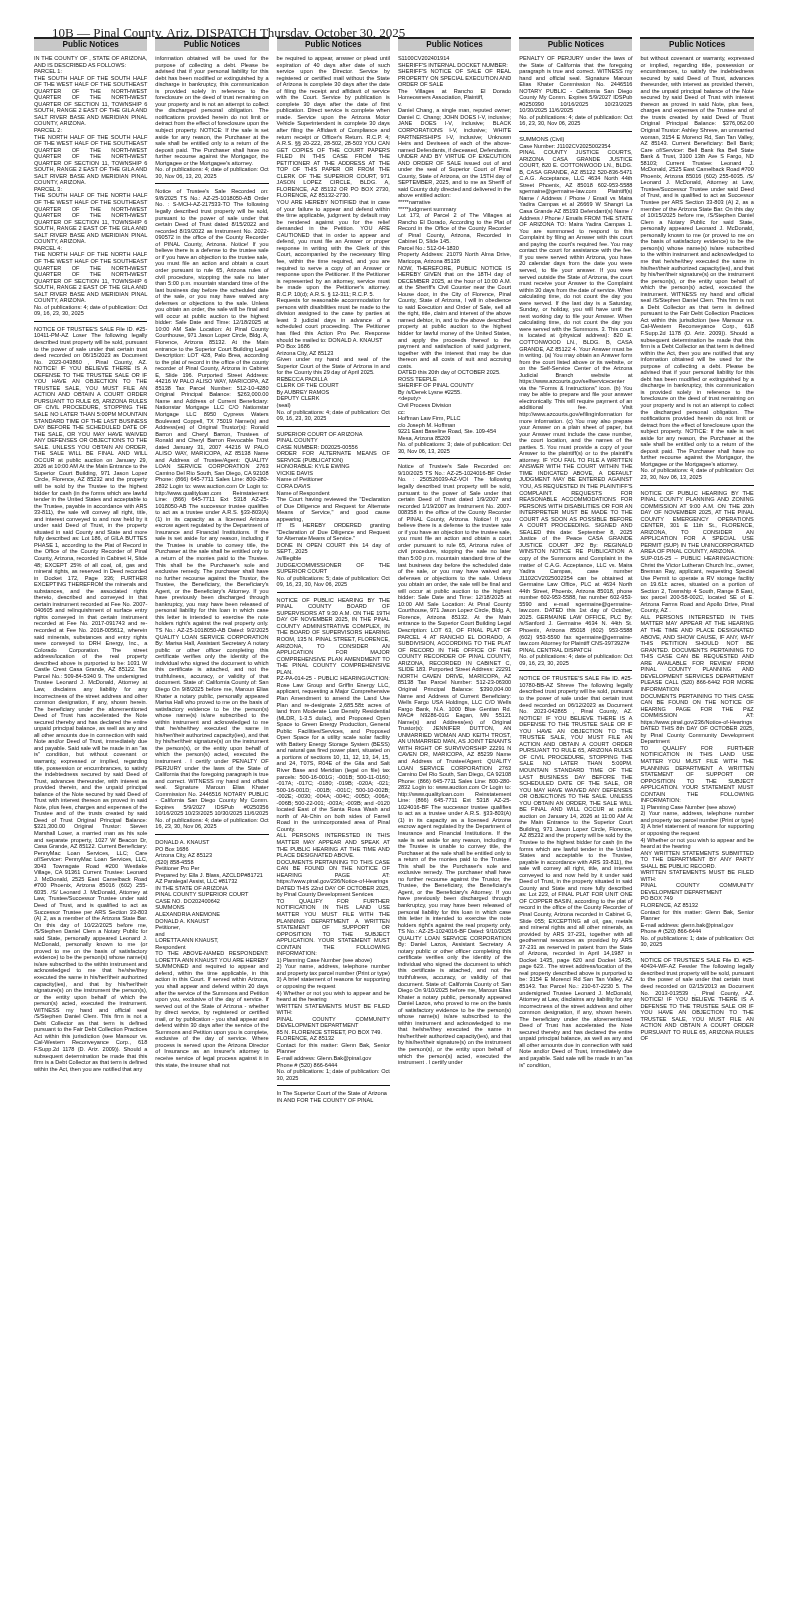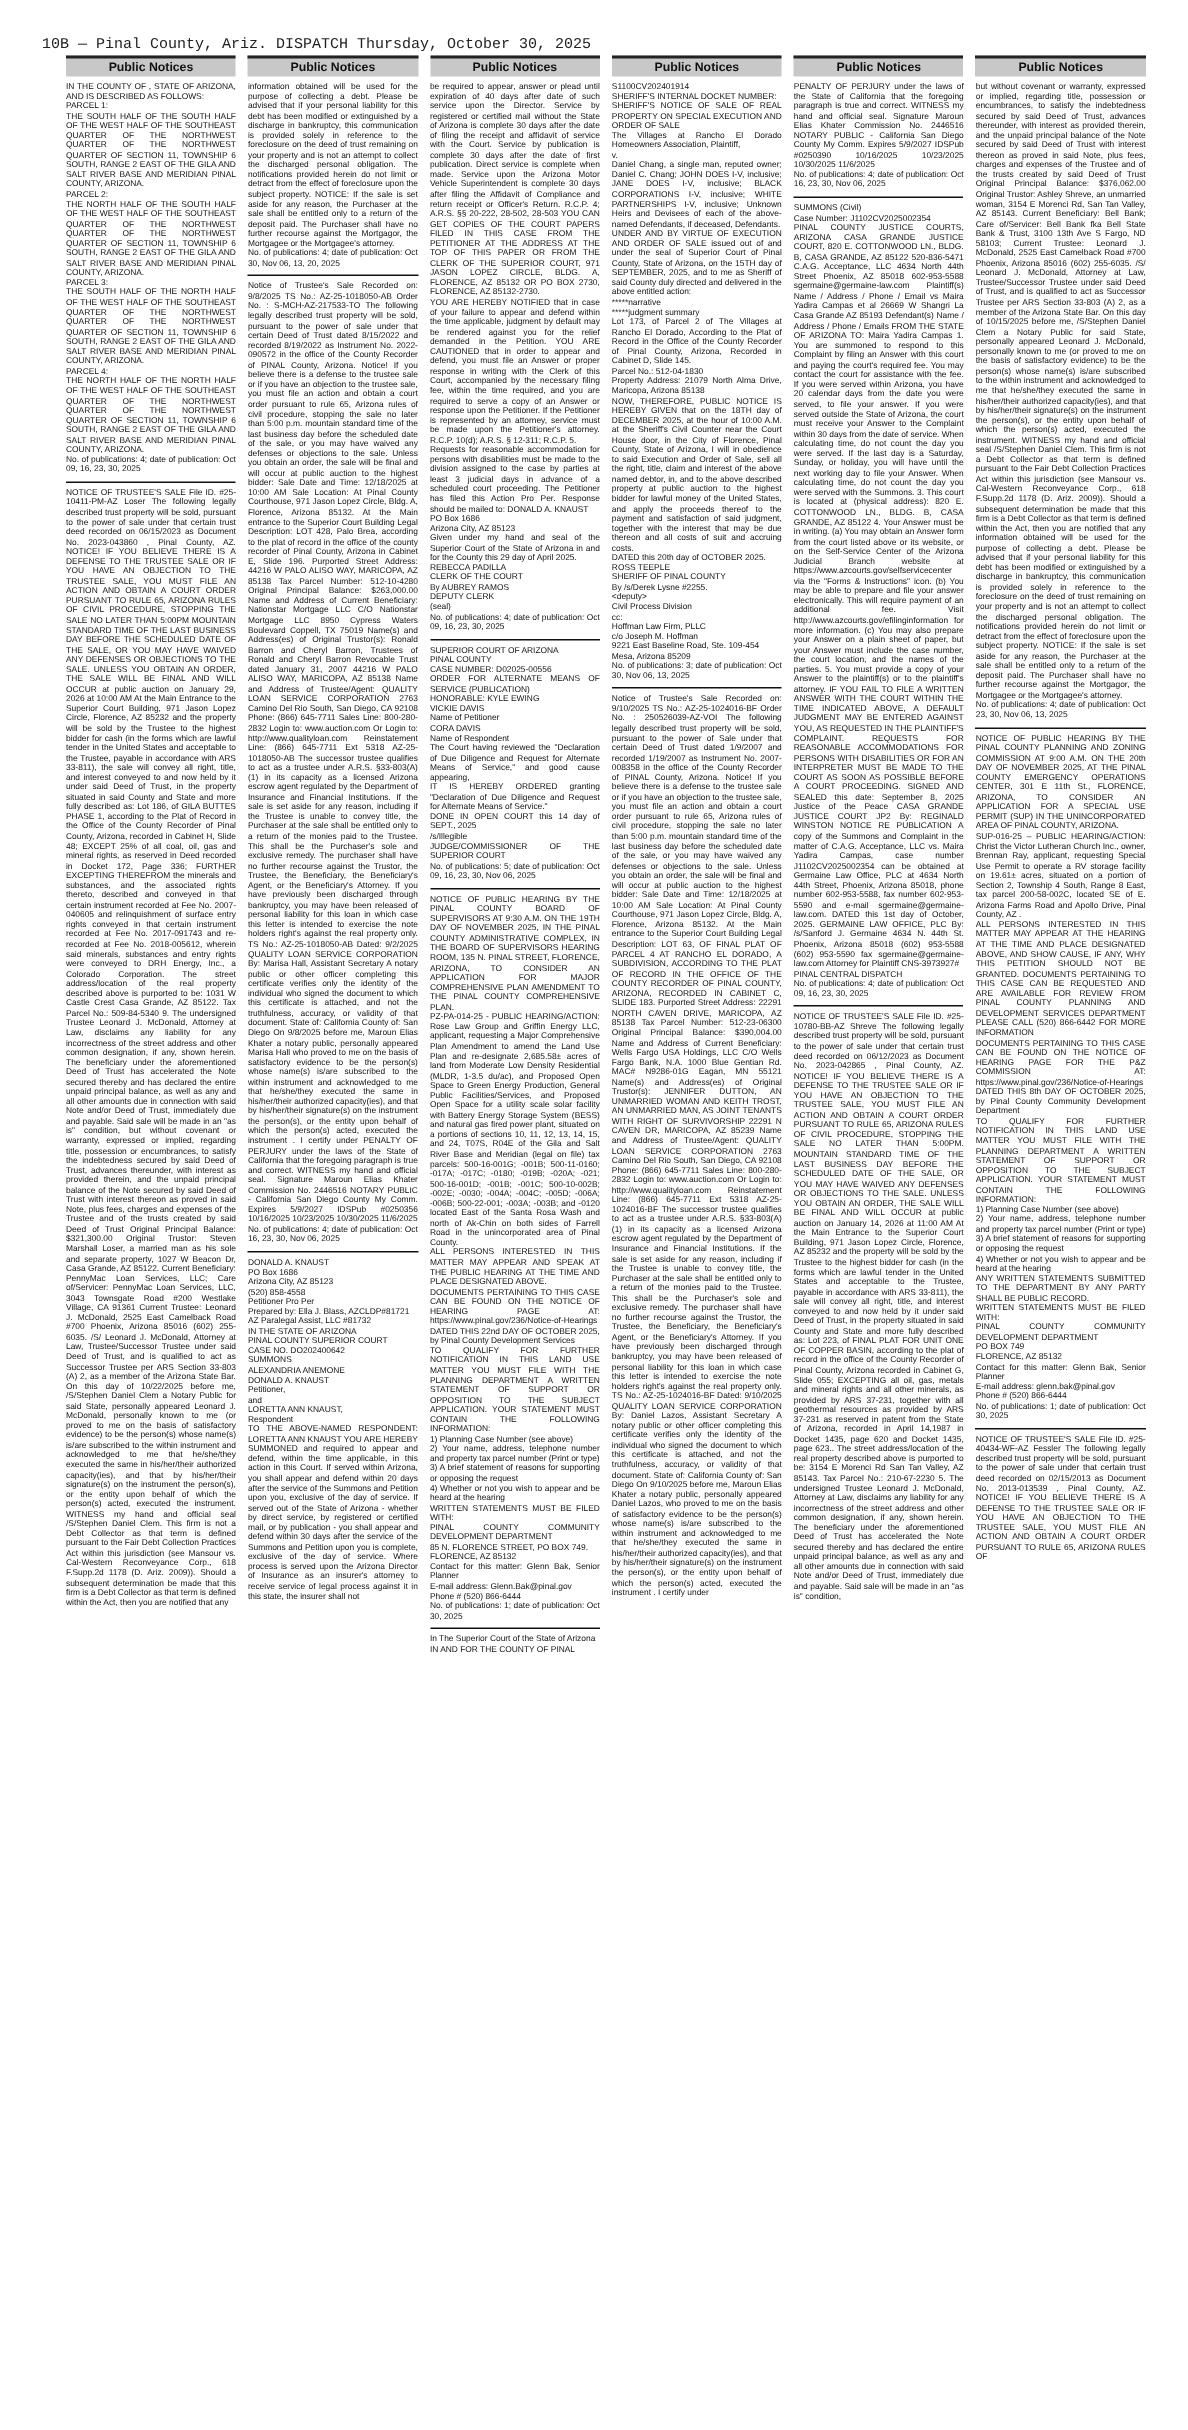--- a/index.html
+++ b/index.html
@@ -1,20 +1,20 @@
 <!DOCTYPE html>
 <html><head>
 <meta charset="utf-8">
 <style>
   html, body { margin:0; padding:0; background:#fff; }
   body { width:792px; height:1620px; position:relative; overflow:hidden;
          font-family:"Liberation Sans", sans-serif; color:#111; }
-  .folio { position:absolute; left:28px; top:25px; font-family:Liberation Mono, monospace;
-           font-size:10px; color:#222; letter-spacing:0; }
-  .cols { position:absolute; left:44px; top:37px; width:722px; display:flex; gap:8px; }
+  .folio { position:absolute; left:52px; top:25px; font-family:Liberation Serif, serif;
+           font-size:13px; color:#222; letter-spacing:0; }
+  .cols { position:absolute; left:34px; top:37px; width:722px; display:flex; gap:8px; }
   .col { width:113.3px; flex:0 0 113.3px; }
   .col-head { background:#c8c8c8; border-top:2px solid #222; height:12px; line-height:12px;
               text-align:center; font-weight:bold; font-size:8.2px; color:#111; margin-bottom:4px; }
   .col-body { font-size:5.6px; line-height:6.55px; text-align:justify; hyphens:none; }
   .notice { margin:0; }
   .notice p { margin:0; }
   .rule { border:0; border-top:1.6px solid #111; margin:4px 0 4px 0; }
 </style>
 </head>
 <body>

